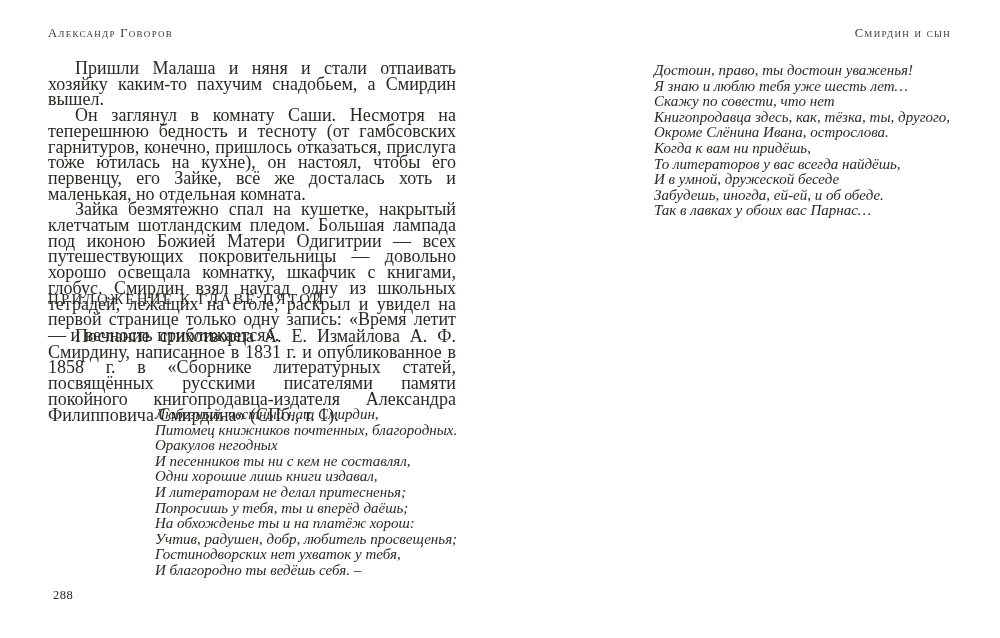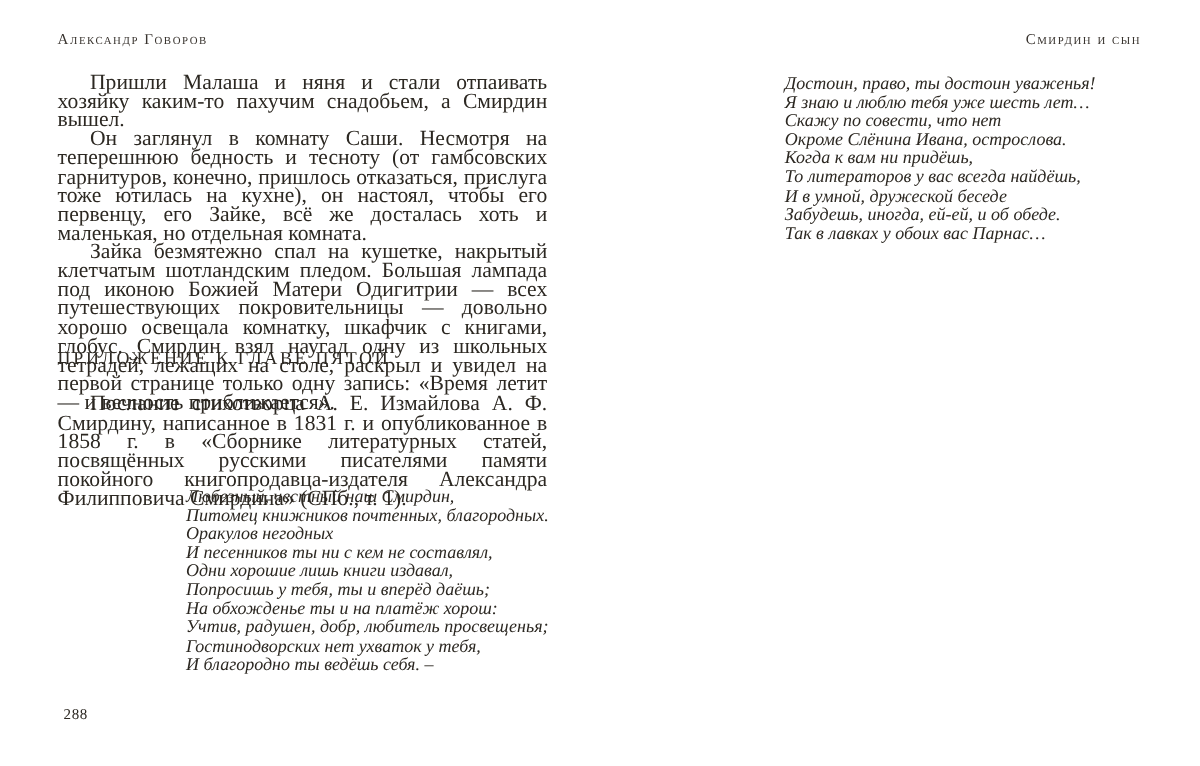--- a/index.html
+++ b/index.html
@@ -89,37 +89,39 @@
     <div class="appendix-intro">
         <p>Послание стихотворца А. Е. Измайлова А. Ф. Смирдину, написанное в 1831 г. и опубликованное в 1858 г. в «Сборнике литературных статей, посвящённых русскими писателями памяти покойного книгопродавца-издателя Александра Филипповича Смирдина» (СПб., т. 1).</p>
       </div>
 
     <div class="verse">
         <div class="verse-line">Любезный, честный наш Смирдин,</div>
         <div class="verse-line">Питомец книжников почтенных, благородных.</div>
         <div class="verse-line">Оракулов негодных</div>
         <div class="verse-line">И песенников ты ни с кем не составлял,</div>
         <div class="verse-line">Одни хорошие лишь книги издавал,</div>
+        <div class="verse-line">И литераторам не делал притесненья;</div>
         <div class="verse-line">Попросишь у тебя, ты и вперёд даёшь;</div>
         <div class="verse-line">На обхожденье ты и на платёж хорош:</div>
         <div class="verse-line">Учтив, радушен, добр, любитель просвещенья;</div>
         <div class="verse-line">Гостинодворских нет ухваток у тебя,</div>
         <div class="verse-line">И благородно ты ведёшь себя. –</div>
       </div>
 
     <div class="page-number">288</div>
   </div>
 
   <div class="page page-right">
     <div class="running-header">Смирдин и сын</div>
 
     <div class="verse">
         <div class="verse-line">Достоин, право, ты достоин уваженья!</div>
         <div class="verse-line">Я знаю и люблю тебя уже шесть лет…</div>
         <div class="verse-line">Скажу по совести, что нет</div>
+        <div class="verse-line">Книгопродавца здесь, как, тёзка, ты, другого,</div>
         <div class="verse-line">Окроме Слёнина Ивана, острослова.</div>
         <div class="verse-line">Когда к вам ни придёшь,</div>
         <div class="verse-line">То литераторов у вас всегда найдёшь,</div>
         <div class="verse-line">И в умной, дружеской беседе</div>
         <div class="verse-line">Забудешь, иногда, ей-ей, и об обеде.</div>
         <div class="verse-line">Так в лавках у обоих вас Парнас…</div>
       </div>
   </div>
 
 </div>

